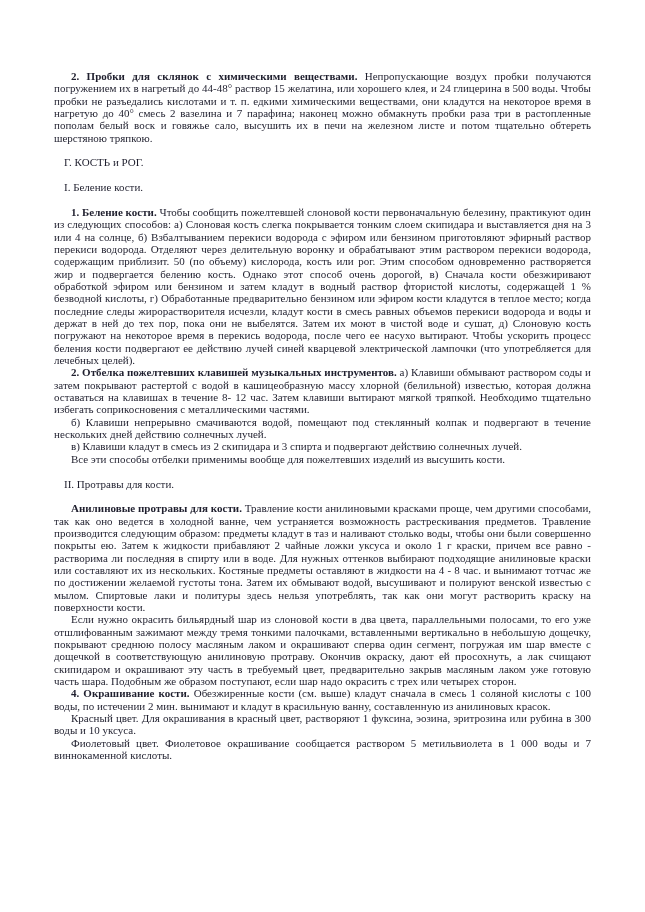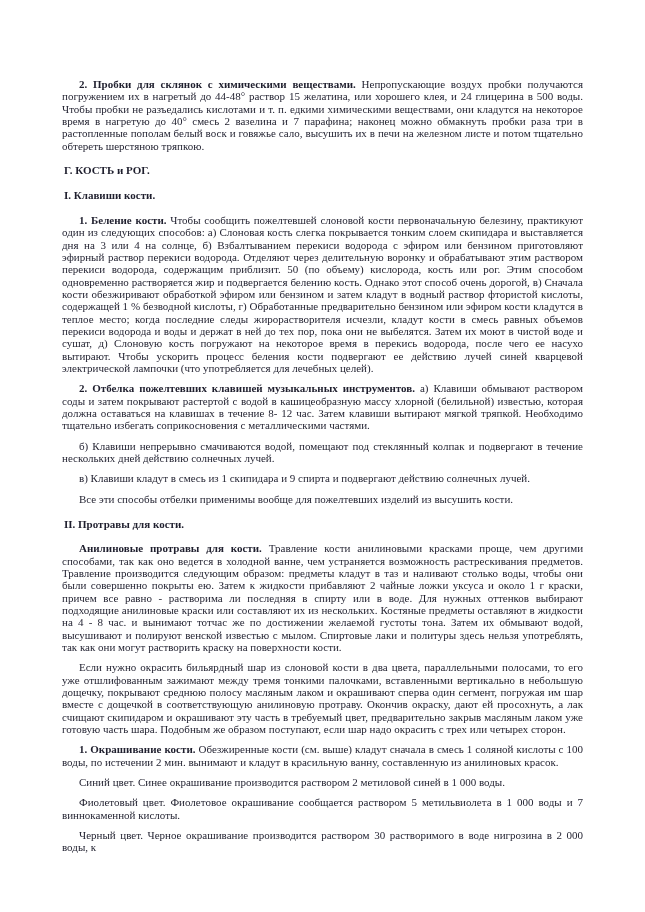--- a/index.html
+++ b/index.html
@@ -17,47 +17,46 @@
   .content {
     box-sizing: border-box;
     padding: 70px 54px 0 54px;
     font-family: "Liberation Serif", "DejaVu Serif", serif;
     font-size: 11px;
     line-height: 12.33px;
     color: #1f1f2e;
     text-align: justify;
   }
   p.para {
-    margin: 8px;
+    margin: 0;
     text-indent: 17px;
   }
   .heading {
-    font-weight: bold;
+    font-weight: normal;
     margin: 12.5px 0;
     text-indent: 10px;
     text-align: left;
   }
   .lead {
     font-weight: bold;
   }
 </style>
 </head>
 <body>
 
 <div class="page" style="background: rgb(255, 255, 255);">
   <div class="content" id="doc-content" style="color: rgb(31, 31, 46);">
       <p class="para"><span class="lead">2. Пробки для склянок с химическими веществами.</span> <span>Непропускающие воздух пробки получаются погружением их в нагретый до 44-48° раствор 15 желатина, или хорошего клея, и 24 глицерина в 500 воды. Чтобы пробки не разъедались кислотами и т. п. едкими химическими веществами, они кладутся на некоторое время в нагретую до 40° смесь 2 вазелина и 7 парафина; наконец можно обмакнуть пробки раза три в растопленные пополам белый воск и говяжье сало, высушить их в печи на железном листе и потом тщательно обтереть шерстяною тряпкою.</span></p>
       <div class="heading h1">Г. КОСТЬ и РОГ.</div>
-      <div class="heading h2">I. Клавиши кости.</div>
+      <div class="heading h2">I. Беление кости.</div>
       <p class="para"><span class="lead">1. Беление кости.</span> <span>Чтобы сообщить пожелтевшей слоновой кости первоначальную белезину, практикуют один из следующих способов: а) Слоновая кость слегка покрывается тонким слоем скипидара и выставляется дня на 3 или 4 на солнце, б) Взбалтыванием перекиси водорода с эфиром или бензином приготовляют эфирный раствор перекиси водорода. Отделяют через делительную воронку и обрабатывают этим раствором перекиси водорода, содержащим приблизит. 50 (по объему) кислорода, кость или рог. Этим способом одновременно растворяется жир и подвергается белению кость. Однако этот способ очень дорогой, в) Сначала кости обезжиривают обработкой эфиром или бензином и затем кладут в водный раствор фтористой кислоты, содержащей 1 % безводной кислоты, г) Обработанные предварительно бензином или эфиром кости кладутся в теплое место; когда последние следы жирорастворителя исчезли, кладут кости в смесь равных объемов перекиси водорода и воды и держат в ней до тех пор, пока они не выбелятся. Затем их моют в чистой воде и сушат, д) Слоновую кость погружают на некоторое время в перекись водорода, после чего ее насухо вытирают. Чтобы ускорить процесс беления кости подвергают ее действию лучей синей кварцевой электрической лампочки (что употребляется для лечебных целей).</span></p>
       <p class="para"><span class="lead">2. Отбелка пожелтевших клавишей музыкальных инструментов.</span> <span>а) Клавиши обмывают раствором соды и затем покрывают растертой с водой в кашицеобразную массу хлорной (белильной) известью, которая должна оставаться на клавишах в течение 8- 12 час. Затем клавиши вытирают мягкой тряпкой. Необходимо тщательно избегать соприкосновения с металлическими частями.</span></p>
       <p class="para">б) Клавиши непрерывно смачиваются водой, помещают под стеклянный колпак и подвергают в течение нескольких дней действию солнечных лучей.</p>
-      <p class="para">в) Клавиши кладут в смесь из 1 скипидара и 9 спирта и подвергают действию солнечных лучей.</p>
+      <p class="para">в) Клавиши кладут в смесь из 2 скипидара и 3 спирта и подвергают действию солнечных лучей.</p>
       <p class="para">Все эти способы отбелки применимы вообще для пожелтевших изделий из высушить кости.</p>
       <div class="heading h2">II. Протравы для кости.</div>
       <p class="para"><span class="lead">Анилиновые протравы для кости.</span> <span>Травление кости анилиновыми красками проще, чем другими способами, так как оно ведется в холодной ванне, чем устраняется возможность растрескивания предметов. Травление производится следующим образом: предметы кладут в таз и наливают столько воды, чтобы они были совершенно покрыты ею. Затем к жидкости прибавляют 2 чайные ложки уксуса и около 1 г краски, причем все равно - растворима ли последняя в спирту или в воде. Для нужных оттенков выбирают подходящие анилиновые краски или составляют их из нескольких. Костяные предметы оставляют в жидкости на 4 - 8 час. и вынимают тотчас же по достижении желаемой густоты тона. Затем их обмывают водой, высушивают и полируют венской известью с мылом. Спиртовые лаки и политуры здесь нельзя употреблять, так как они могут растворить краску на поверхности кости.</span></p>
       <p class="para">Если нужно окрасить бильярдный шар из слоновой кости в два цвета, параллельными полосами, то его уже отшлифованным зажимают между тремя тонкими палочками, вставленными вертикально в небольшую дощечку, покрывают среднюю полосу масляным лаком и окрашивают сперва один сегмент, погружая им шар вместе с дощечкой в соответствующую анилиновую протраву. Окончив окраску, дают ей просохнуть, а лак счищают скипидаром и окрашивают эту часть в требуемый цвет, предварительно закрыв масляным лаком уже готовую часть шара. Подобным же образом поступают, если шар надо окрасить с трех или четырех сторон.</p>
-      <p class="para"><span class="lead">1. Окрашивание кости.</span> <span>Обезжиренные кости (см. выше) кладут сначала в смесь 1 соляной кислоты с 100 воды, по истечении 2 мин. вынимают и кладут в красильную ванну, составленную из анилиновых красок.</span></p>
-      <p class="para">Синий цвет. Синее окрашивание производится раствором 2 метиловой синей в 1 000 воды.</p>
+      <p class="para"><span class="lead">4. Окрашивание кости.</span> <span>Обезжиренные кости (см. выше) кладут сначала в смесь 1 соляной кислоты с 100 воды, по истечении 2 мин. вынимают и кладут в красильную ванну, составленную из анилиновых красок.</span></p>
+      <p class="para">Красный цвет. Для окрашивания в красный цвет, растворяют 1 фуксина, эозина, эритрозина или рубина в 300 воды и 10 уксуса.</p>
       <p class="para">Фиолетовый цвет. Фиолетовое окрашивание сообщается раствором 5 метильвиолета в 1 000 воды и 7 виннокаменной кислоты.</p>
-      <p class="para">Черный цвет. Черное окрашивание производится раствором 30 растворимого в воде нигрозина в 2 000 воды, к</p>
     </div>
 </div>
 
 </body></html>

